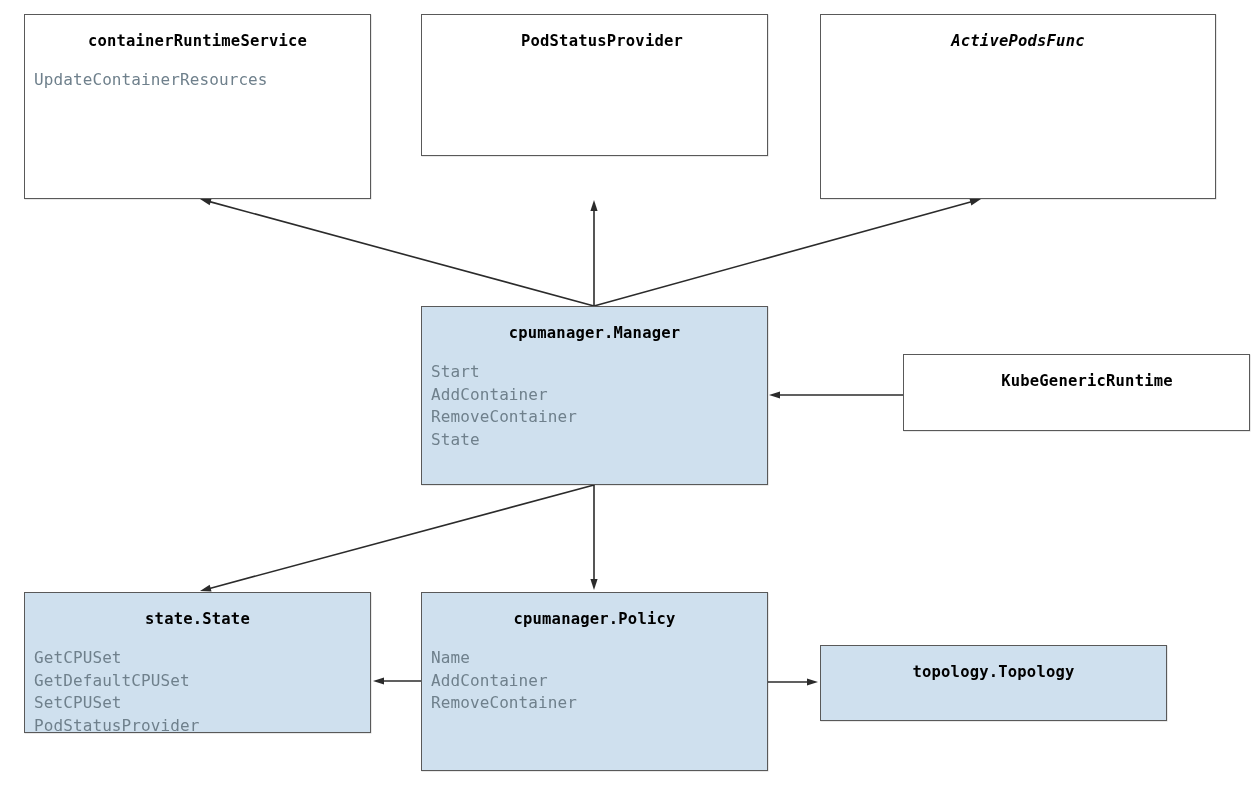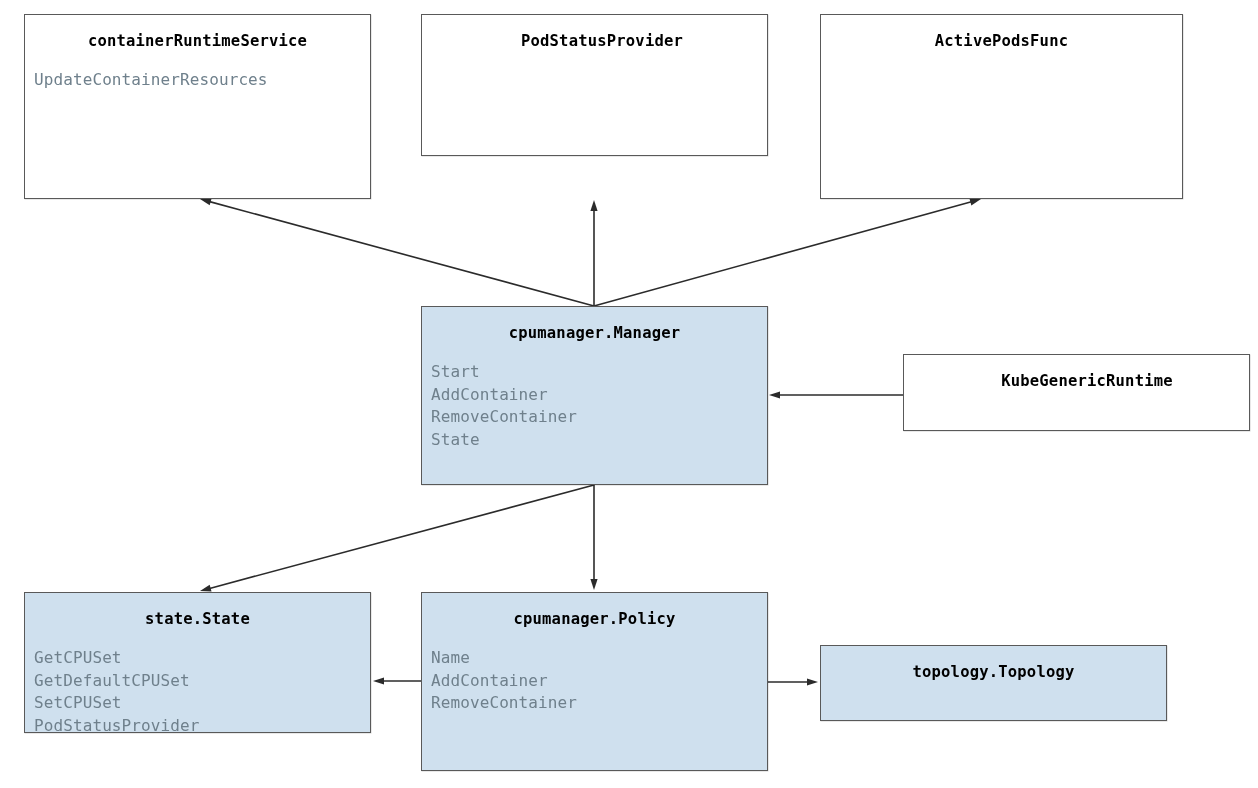--- a/index.html
+++ b/index.html
@@ -96,21 +96,21 @@
     </svg>
 <div class="node" style="left: 24px; top: 14px; width: 347px; height: 185px;">
       <div class="node-title">containerRuntimeService</div>
       <div class="node-members">
         <div class="member">UpdateContainerResources</div>
       </div>
     </div>
     <div class="node" style="left: 421px; top: 14px; width: 347px; height: 142px; padding-left: 15px;">
       <div class="node-title">PodStatusProvider</div>
     </div>
-    <div class="node" style="left: 820px; top: 14px; width: 363px; height: 185px;">
+    <div class="node" style="left: 820px; top: 14px; width: 396px; height: 185px; font-style: italic;">
       <div class="node-title">ActivePodsFunc</div>
     </div>
     <div class="node fill-blue" style="left: 421px; top: 306px; width: 347px; height: 179px;">
       <div class="node-title">cpumanager.Manager</div>
       <div class="node-members">
         <div class="member">Start</div>
         <div class="member">AddContainer</div>
         <div class="member">RemoveContainer</div>
         <div class="member">State</div>
       </div>

